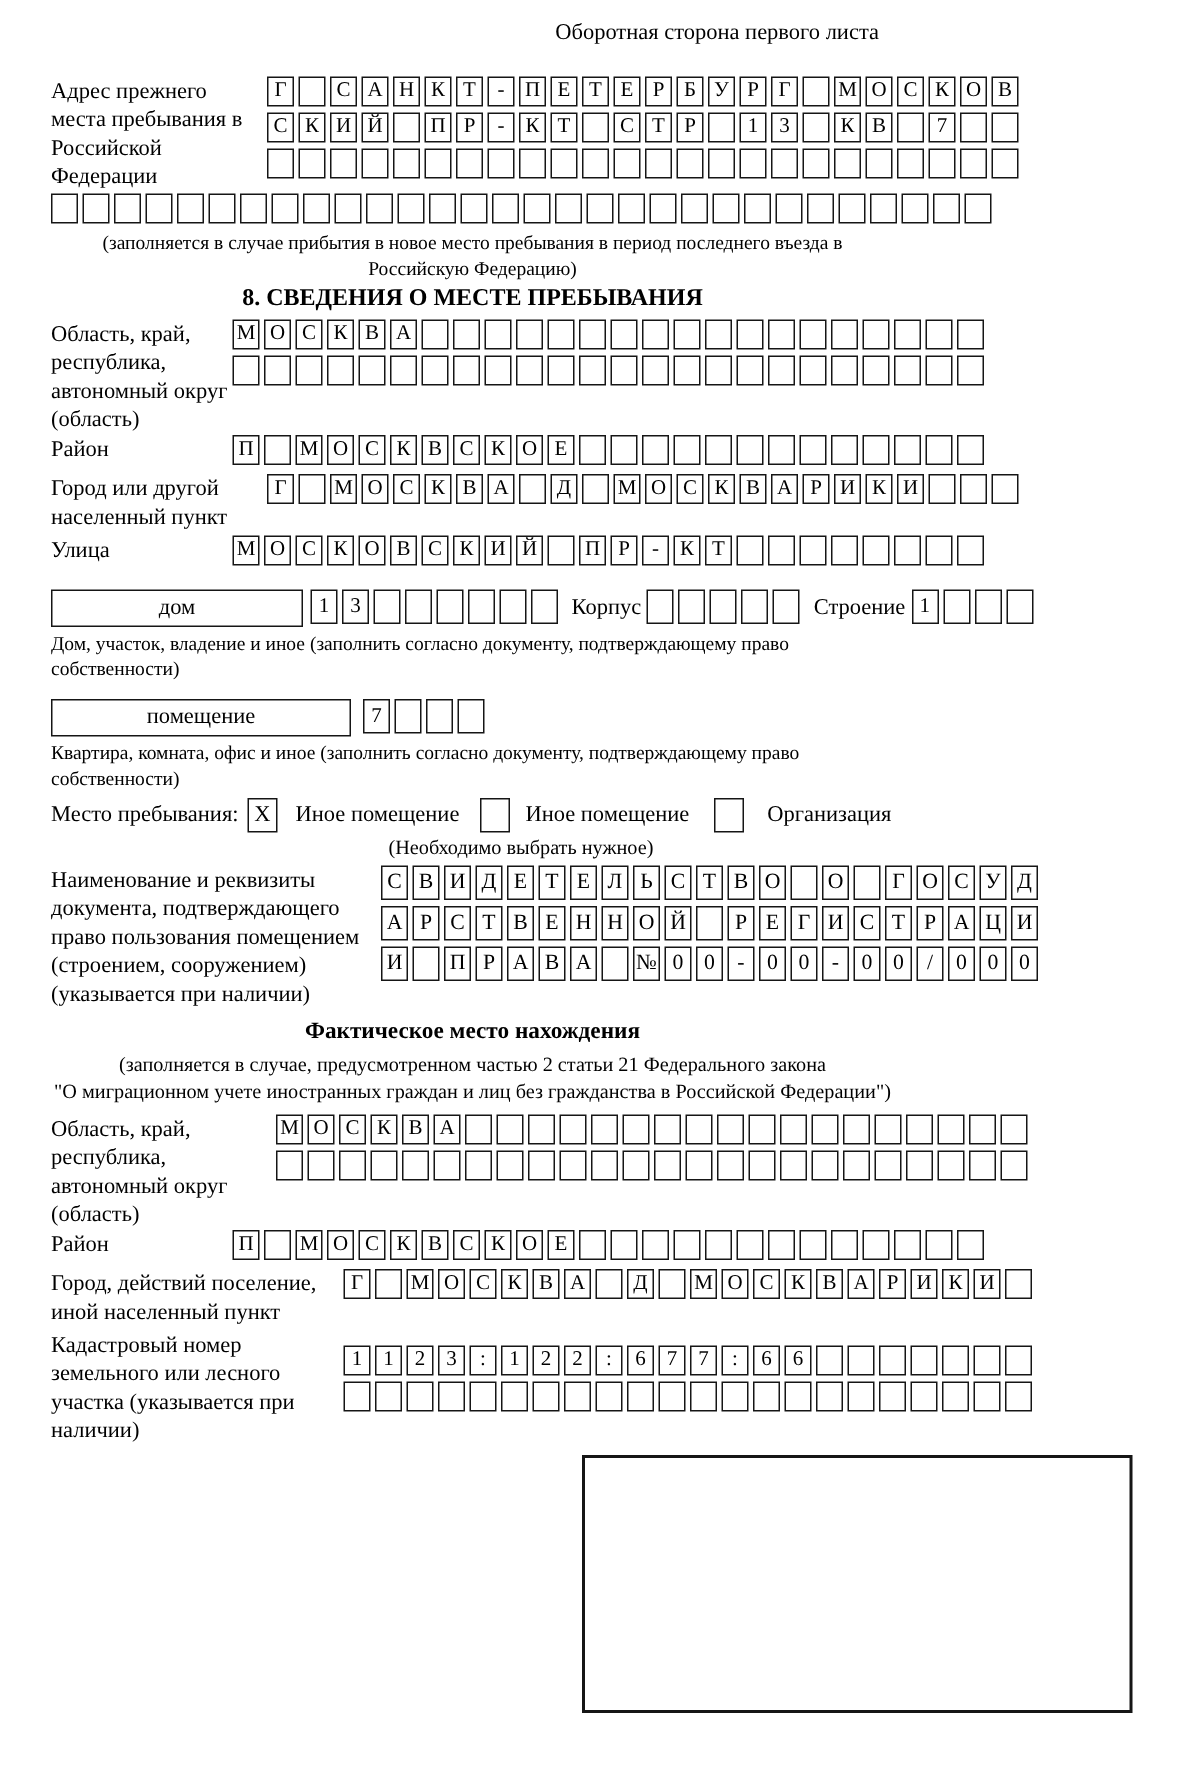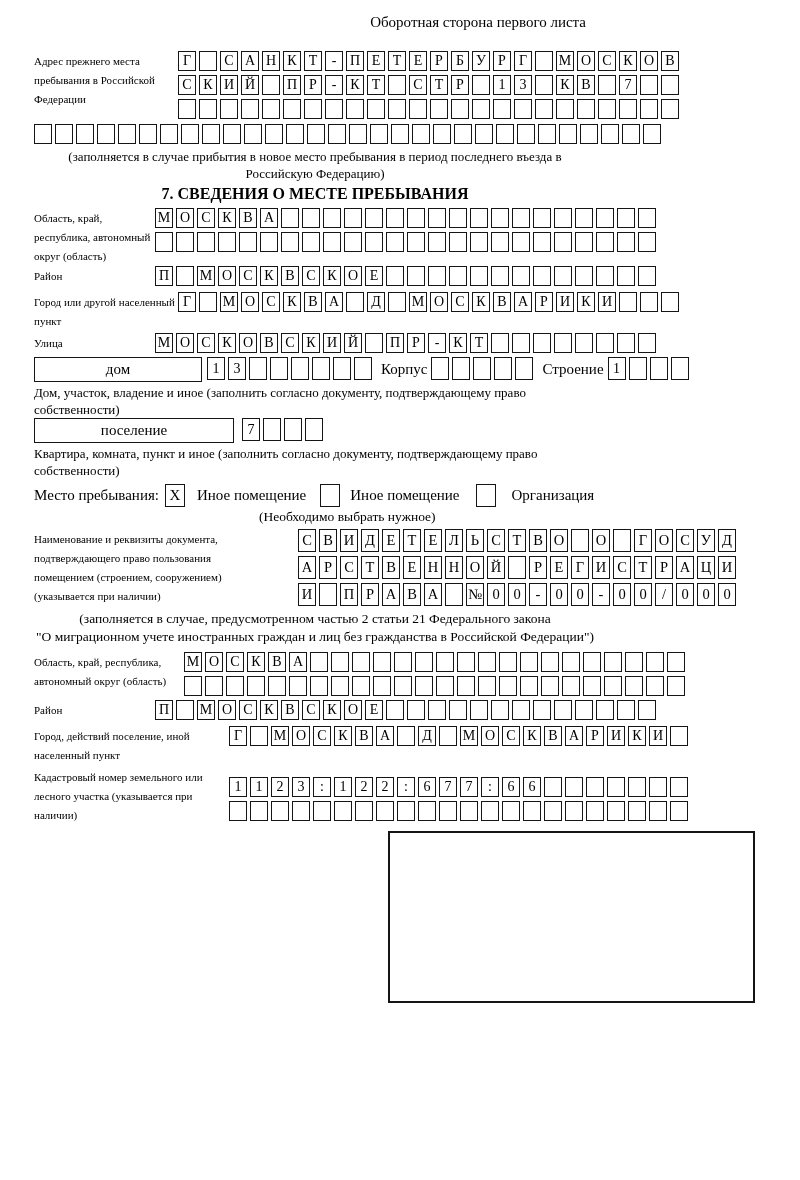--- a/index.html
+++ b/index.html
@@ -6,49 +6,49 @@
   html,body { margin:0; padding:0; }
   body {
     width:800px; height:1180px; background:#fff; color:#000;
     font-family:"Liberation Serif","DejaVu Serif",serif; overflow:hidden;
   }
   .page { padding:14px 44px 0 34px; width:640px; }
 
   .header-note { text-align:right; font-size:15px; padding-right:10px; }
 
   .row { display:flex; align-items:flex-start; }
-  .label { font-size:11px; line-height:19px; padding-top:1px; flex:0 0 auto; }
+  .label { font-size:15px; line-height:19px; padding-top:1px; flex:0 0 auto; }
   .lw-121 { width:121px; } .lw-144 { width:144px; } .lw-150 { width:150px; }
   .lw-195 { width:195px; } .lw-220 { width:220px; }
 
   .cellcol { display:flex; flex-direction:column; }
   .cellrow { display:flex; margin-bottom:4px; }
   .cell {
     width:18px; height:20px; flex:0 0 auto;
     border:1.6px solid #151515; margin-right:3px; background:#fff;
     display:flex; align-items:center; justify-content:center;
     font-size:14px; line-height:1;
   }
   .tall .cell { height:23px; font-size:14.5px; }
   .fullrow { margin-top:1px; }
 
   .footnote { font-size:13px; line-height:17px; }
   .centered { text-align:center; }
   .sect-title { text-align:center; font-weight:bold; font-size:16px; margin:3px 0 5px 0; }
 
-  .mt2 { margin-top:2px; } .mt4 { margin-top:4px;gap:44px; } .mt6 { margin-top:6px; }
+  .mt2 { margin-top:2px; } .mt4 { margin-top:4px; } .mt6 { margin-top:6px; }
 
   .widebox {
     border:1.8px solid #151515; height:25px; display:flex;
     align-items:center; justify-content:center; font-size:15px; flex:0 0 auto;
   }
   .dom-box { width:168px; margin-right:5px; }
   .kv-box  { width:200px; margin-right:8px; }
   .inline-label { font-size:15px; line-height:25px; margin:0 4px 0 6px; flex:0 0 auto; }
-  .inline-row { display:flex; align-items:flex-start; margin:0 0 2px 0; }
+  .inline-row { display:flex; align-items:flex-start; margin:12px 0 2px 0; }
   .inline-row .cellrow { margin-bottom:0; }
   .inline-row .cell { height:23px; }
 
   .mesto-row { display:flex; align-items:center; font-size:15px; margin-top:5px; }
   .cb {
     width:20px; height:23px; border:1.6px solid #151515; flex:0 0 auto;
     display:flex; align-items:center; justify-content:center; font-size:15px;
   }
   .mesto-label { margin-right:6px; }
   .opt-label-1 { margin:0 14px 0 12px; }
@@ -185,21 +185,21 @@
       <span class="cell"></span>
       <span class="cell"></span>
       <span class="cell"></span>
       <span class="cell"></span>
       <span class="cell"></span>
       <span class="cell"></span>
       <span class="cell"></span>
     </div>
   <div class="footnote centered">(заполняется в случае прибытия в новое место пребывания в период последнего въезда в Российскую Федерацию)</div>
 
-  <div class="sect-title">7. СВЕДЕНИЯ О МЕСТЕ ПРЕБЫВАНИЯ</div>
+  <div class="sect-title">8. СВЕДЕНИЯ О МЕСТЕ ПРЕБЫВАНИЯ</div>
 
   <div class="row">
     <div class="label lw-121">Область, край, республика, автономный округ (область)</div>
     <div class="cellcol">
       <div class="cellrow">
           <span class="cell">М</span>
           <span class="cell">О</span>
           <span class="cell">С</span>
           <span class="cell">К</span>
           <span class="cell">В</span>
@@ -366,29 +366,29 @@
     <div class="cellrow">
         <span class="cell">1</span>
         <span class="cell"></span>
         <span class="cell"></span>
         <span class="cell"></span>
       </div>
   </div>
   <div class="footnote">Дом, участок, владение и иное (заполнить согласно документу, подтверждающему право собственности)</div>
 
   <div class="inline-row">
-    <div class="widebox kv-box">поселение</div>
+    <div class="widebox kv-box">помещение</div>
     <div class="cellrow">
         <span class="cell">7</span>
         <span class="cell"></span>
         <span class="cell"></span>
         <span class="cell"></span>
       </div>
   </div>
-  <div class="footnote">Квартира, комната, пункт и иное (заполнить согласно документу, подтверждающему право собственности)</div>
+  <div class="footnote">Квартира, комната, офис и иное (заполнить согласно документу, подтверждающему право собственности)</div>
 
   <div class="mesto-row">
     <span class="mesto-label">Место пребывания:</span>
     <span class="cb">X</span>
     <span class="opt-label-1">Иное помещение</span>
     <span class="cb"></span>
     <span class="opt-label-2">Иное помещение</span>
     <span class="cb"></span>
     <span class="opt-label-3">Организация</span>
   </div>
@@ -462,20 +462,21 @@
           <span class="cell">0</span>
           <span class="cell">0</span>
           <span class="cell">/</span>
           <span class="cell">0</span>
           <span class="cell">0</span>
           <span class="cell">0</span>
         </div>
     </div>
   </div>
 
+  <div class="fact-title">Фактическое место нахождения</div>
   <div class="fact-sub">(заполняется в случае, предусмотренном частью 2 статьи 21 Федерального закона</div>
   <div class="fact-sub">"О миграционном учете иностранных граждан и лиц без гражданства в Российской Федерации")</div>
 
   <div class="row mt6">
     <div class="label lw-150">Область, край, республика, автономный округ (область)</div>
     <div class="cellcol">
       <div class="cellrow">
           <span class="cell">М</span>
           <span class="cell">О</span>
           <span class="cell">С</span>

